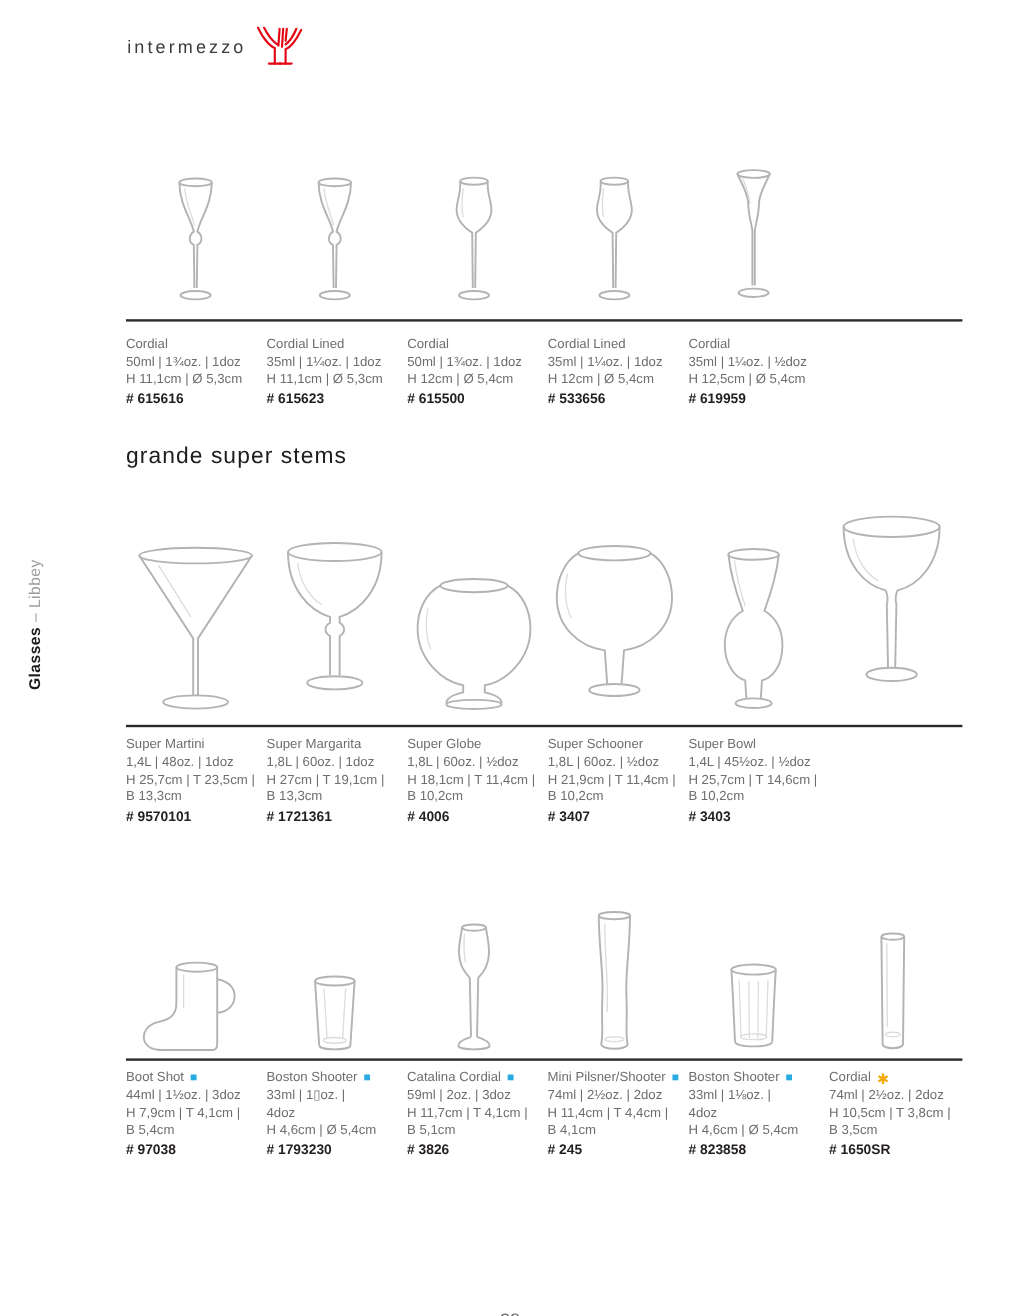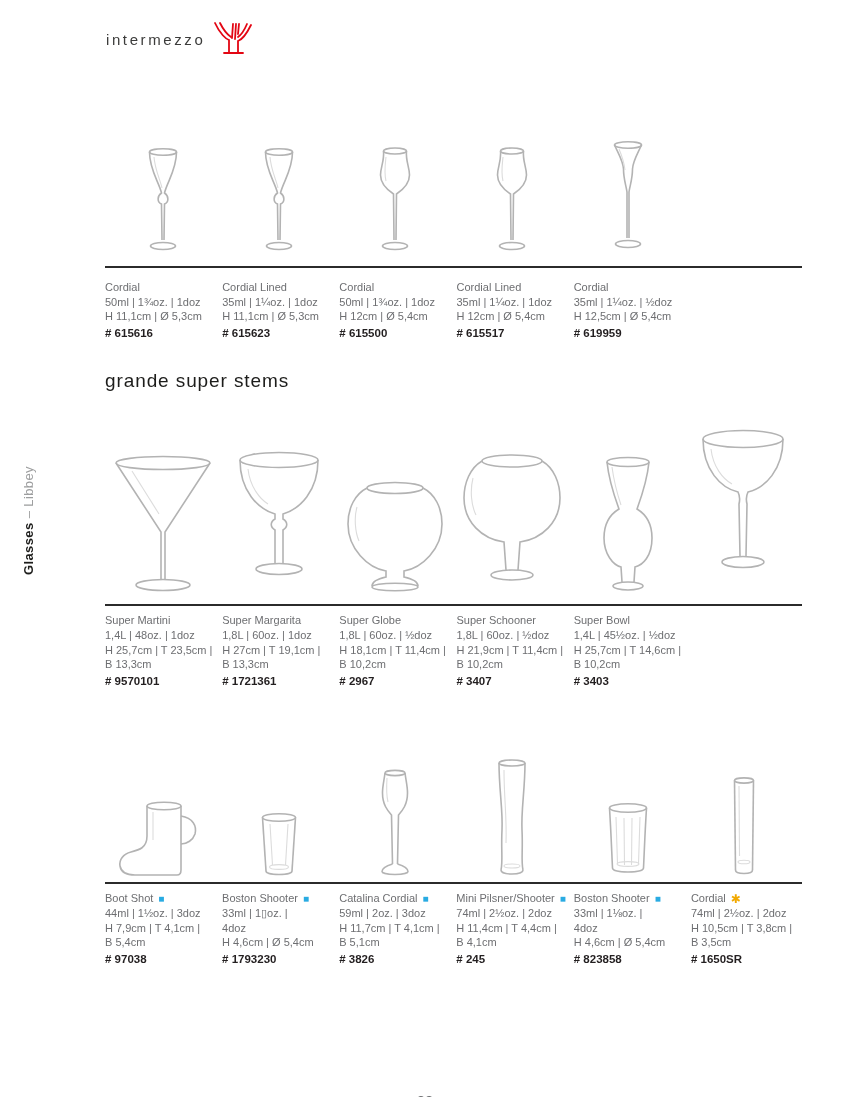--- a/index.html
+++ b/index.html
@@ -156,21 +156,21 @@
 
           <div class="p-num"># 615500</div>
         </div>
         <div class="product">
           <div class="p-name-row">
               <span>Cordial Lined</span>
             </div>
           <div class="p-line">35ml | 1¼oz. | 1doz</div>
           <div class="p-line">H 12cm | Ø 5,4cm</div>
 
-          <div class="p-num"># 615517</div>
+          <div class="p-num"># 533656</div>
         </div>
         <div class="product">
           <div class="p-name-row">
               <span>Cordial</span>
             </div>
           <div class="p-line">35ml | 1¼oz. | ½doz</div>
           <div class="p-line">H 12,5cm | Ø 5,4cm</div>
 
           <div class="p-num"># 619959</div>
         </div>
@@ -255,21 +255,21 @@
           <div class="p-line">B 13,3cm</div>
           <div class="p-num"># 1721361</div>
         </div>
         <div class="product">
           <div class="p-name-row">
               <span>Super Globe</span>
             </div>
           <div class="p-line">1,8L | 60oz. | ½doz</div>
           <div class="p-line">H 18,1cm | T 11,4cm |</div>
           <div class="p-line">B 10,2cm</div>
-          <div class="p-num"># 2967</div>
+          <div class="p-num"># 4006</div>
         </div>
         <div class="product">
           <div class="p-name-row">
               <span>Super Schooner</span>
             </div>
           <div class="p-line">1,8L | 60oz. | ½doz</div>
           <div class="p-line">H 21,9cm | T 11,4cm |</div>
           <div class="p-line">B 10,2cm</div>
           <div class="p-num"># 3407</div>
         </div>

